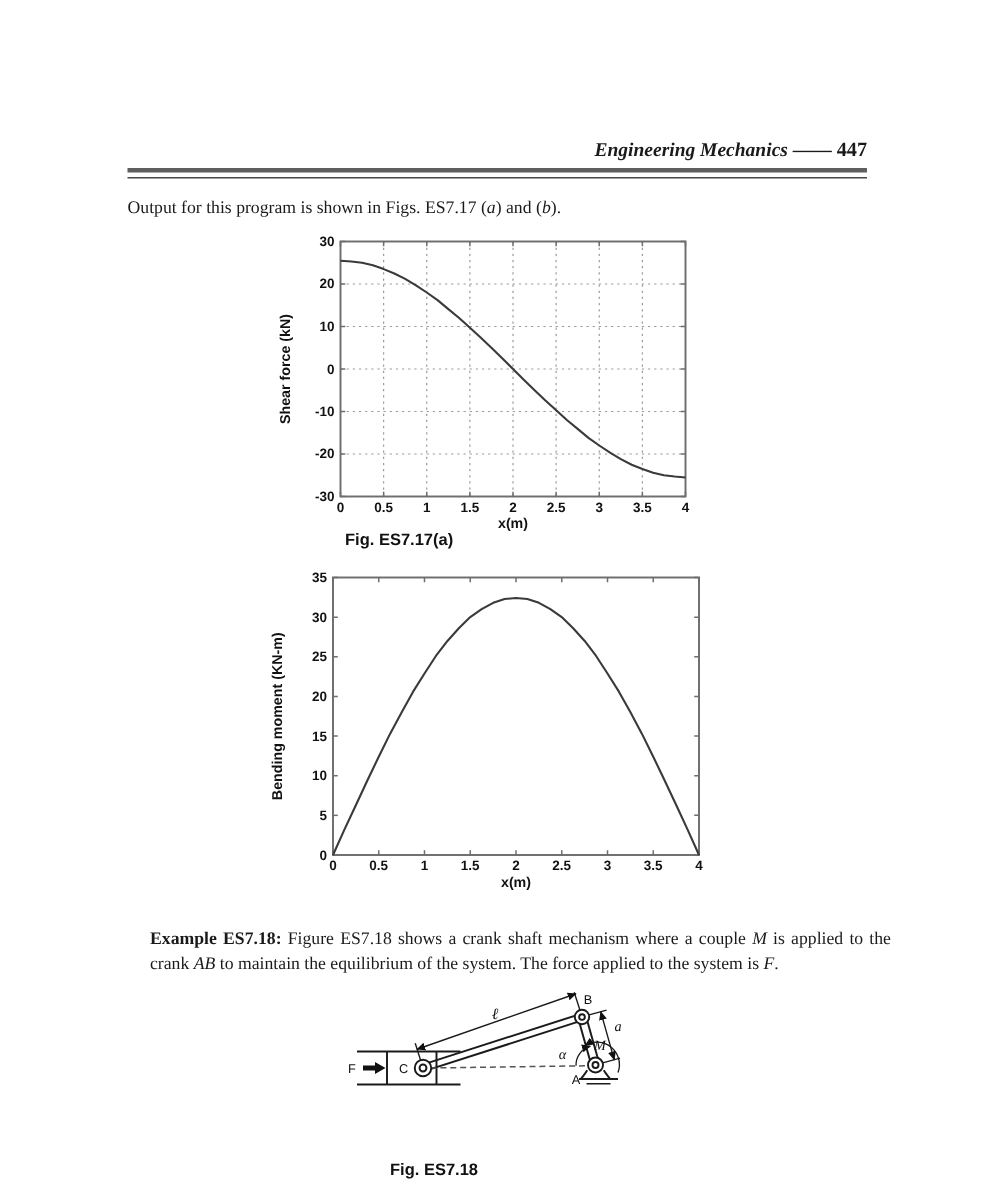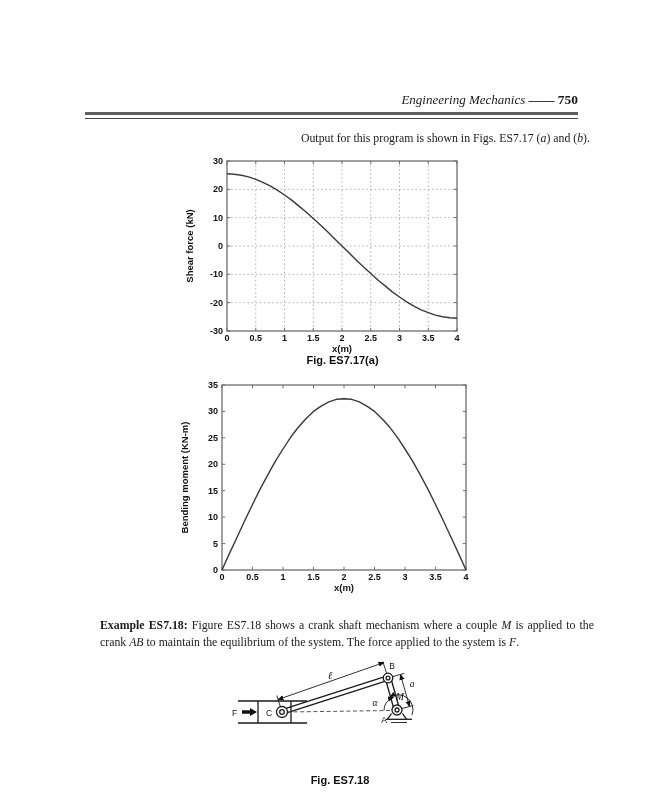--- a/index.html
+++ b/index.html
@@ -1,32 +1,32 @@
 <!DOCTYPE html>
 <html><head>
 <meta charset="utf-8">
 <style>
   html,body{margin:0;padding:0;background:#e8e8e8;}
   .page{position:relative;width:662px;height:800px;background:#ffffff;margin:0 auto;
         font-family:"Liberation Serif",serif;color:#1a1a1a;overflow:hidden;}
   .hdr{position:absolute;top:92px;right:84px;font-size:13px;white-space:nowrap;}
-  .hdr .t{font-weight:normal;font-style:italic;text-align:right;}
+  .hdr .t{font-weight:bold;font-style:italic;text-align:right;}
   .hdr .d{font-weight:bold;}
   .hdr .n{font-weight:bold;font-size:13.5px;}
   .rule1{position:absolute;left:85px;right:84px;top:112px;height:3px;background:#5f5f5f;}
   .rule2{position:absolute;left:85px;right:84px;top:117.5px;height:1.5px;background:#474747;}
-  .para{position:absolute;font-size:11.8px;line-height:1.48;margin:0;text-align:right;}
+  .para{position:absolute;font-size:11.8px;line-height:1.48;margin:0;}
   #intro{left:85px;top:130px;width:505px;}
   #example{left:85px;top:617px;width:494px;text-align:justify;margin-left:15px;}
   .chart{position:absolute;}
   #chart-a{left:170px;top:152px;}
   #chart-b{left:165px;top:376px;}
   #mech{left:228px;top:652px;}
   .cap{position:absolute;font-family:"Liberation Sans",sans-serif;font-weight:bold;
-       font-size:11px;text-align:center;color:#111;}
+       font-size:11px;color:#111;}
   #cap-a{left:230px;top:354px;width:225px;}
   #cap-b{left:232px;top:594px;width:225px;}
   #cap-18{left:260px;top:774px;width:160px;}
   svg text.tlab{font-family:"Liberation Sans",sans-serif;font-size:9px;font-weight:bold;fill:#111;}
   svg text.alab{font-family:"Liberation Sans",sans-serif;font-size:9.5px;font-weight:bold;fill:#111;}
   .grid{stroke:#9b9b9b;stroke-width:0.8;stroke-dasharray:1.5 2.6;fill:none;}
   .axbox{fill:none;stroke:#6e6e6e;stroke-width:1.3;}
   .tick{stroke:#6e6e6e;stroke-width:1;}
   .curve{fill:none;stroke:#3a3a3a;stroke-width:1.4;stroke-linejoin:round;}
   .mline{stroke:#1a1a1a;stroke-width:1.3;fill:none;}
@@ -38,21 +38,21 @@
   .ltext{font-family:"Liberation Serif",serif;font-style:italic;font-size:10.5px;fill:#111;}
 </style>
 </head>
 <body>
 
 <div class="page">
 
   <div class="hdr">
     <span class="t">Engineering Mechanics</span>
     <span class="d">——</span>
-    <span class="n">750</span>
+    <span class="n">447</span>
   </div>
   <div class="rule1"></div>
   <div class="rule2"></div>
 
   <p id="intro" class="para"><span>Output for this program is shown in Figs. ES7.17 (</span><span style="font-style: italic;">a</span><span>) and (</span><span style="font-style: italic;">b</span><span>).</span></p>
 
   <svg id="chart-a" class="chart" width="300" height="203" viewBox="0 0 300 203">
       <line x1="85.75" y1="9" x2="85.75" y2="179" class="grid"></line>
       <line x1="114.5" y1="9" x2="114.5" y2="179" class="grid"></line>
       <line x1="143.25" y1="9" x2="143.25" y2="179" class="grid"></line>

